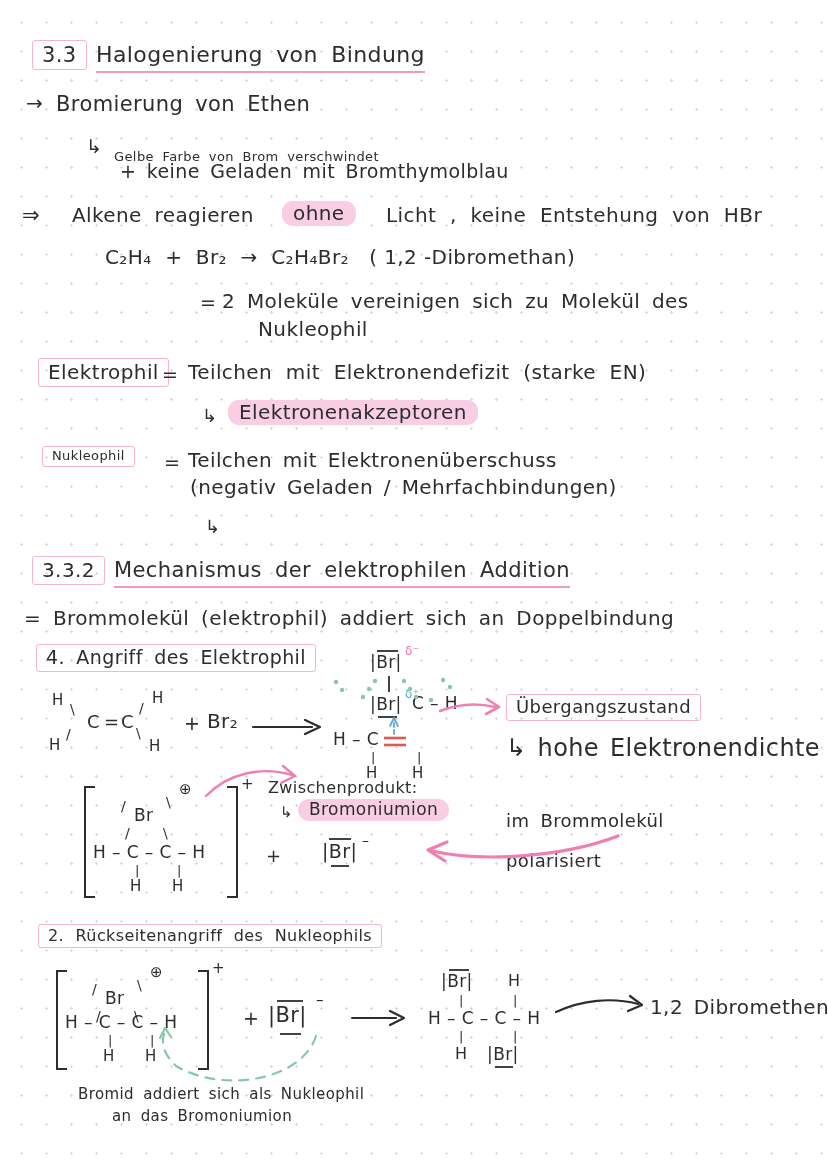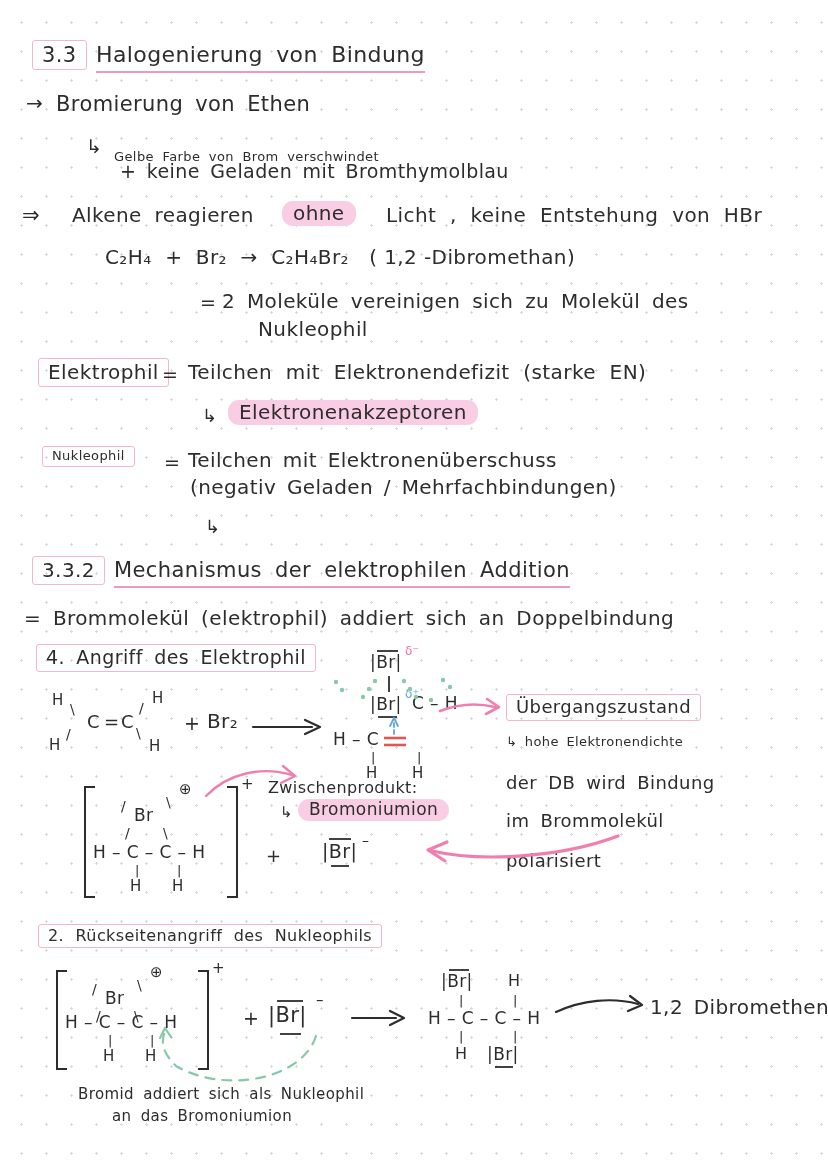--- a/index.html
+++ b/index.html
@@ -82,22 +82,21 @@
   <span class="t" style="left:370px;top:695px;font-size:17px">|Br|</span>
   <span class="t blue" style="left:405px;top:688px;font-size:12px">δ⁺</span>
   <span class="t" style="left:333px;top:730px;font-size:17px">H – C</span>
   <span class="t" style="left:412px;top:694px;font-size:17px">C – H</span>
   <span class="t" style="left:371px;top:751px;font-size:13px">|</span>
   <span class="t" style="left:417px;top:751px;font-size:13px">|</span>
   <span class="t" style="left:366px;top:765px;font-size:15px">H</span>
   <span class="t" style="left:412px;top:765px;font-size:15px">H</span>
 
   <span class="t box" style="left:506px;top:694px;font-size:18px">Übergangszustand</span>
-  <span class="t" style="left:506px;top:735px;font-size:13px;word-spacing:3px">↳ hohe Elektronendichte</span>
-  <span class="t" style="left:506px;top:773px;font-size:18px;word-spacing:5px">der DB wird Bindung</span>
+  <span class="t" style="left:506px;top:735px;font-size:24px;word-spacing:3px">↳ hohe Elektronendichte</span>
   <span class="t" style="left:506px;top:811px;font-size:18px;word-spacing:5px">im Brommolekül</span>
   <span class="t" style="left:506px;top:851px;font-size:18px">polarisiert</span>
 
   <div class="bL" style="left:84px;top:786px;height:108px"></div>
   <div class="bR" style="left:227px;top:786px;height:108px"></div>
   <span class="t" style="left:241px;top:776px;font-size:15px">+</span>
   <span class="t" style="left:121px;top:798px;font-size:14px">/</span>
   <span class="t" style="left:134px;top:806px;font-size:17px">Br</span>
   <span class="t" style="left:166px;top:794px;font-size:14px">\</span>
   <span class="t" style="left:179px;top:781px;font-size:15px">⊕</span>

